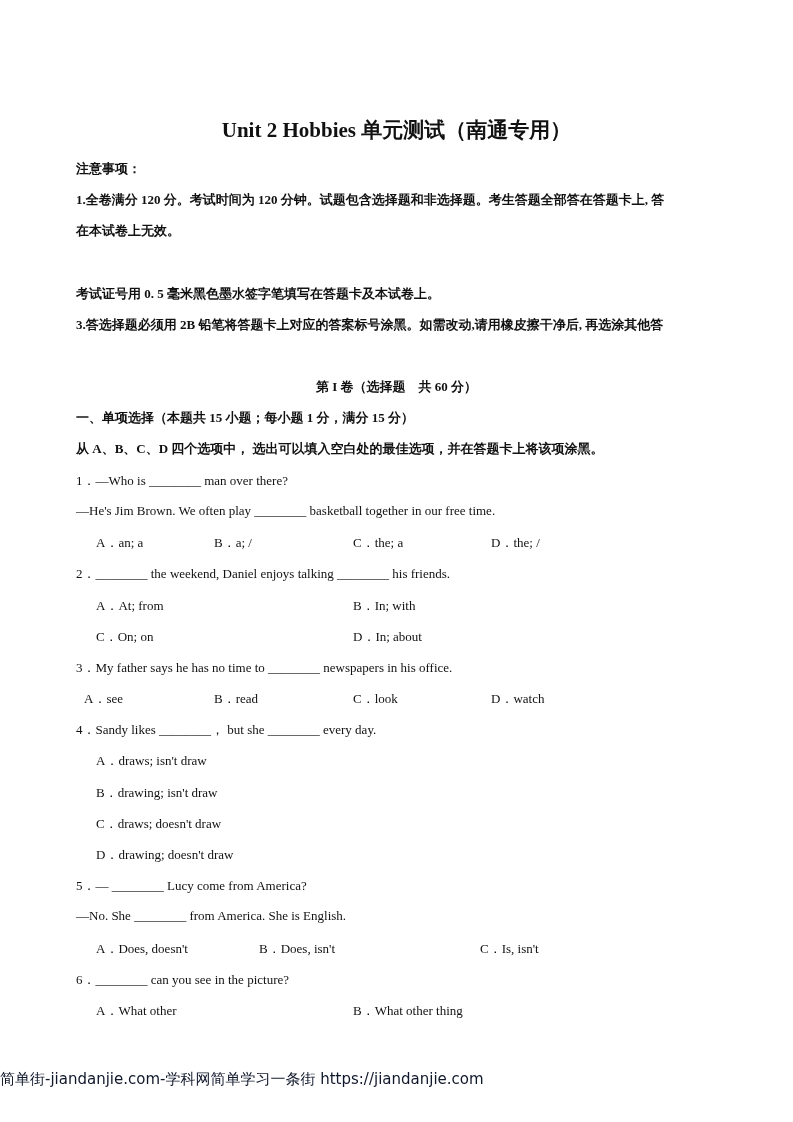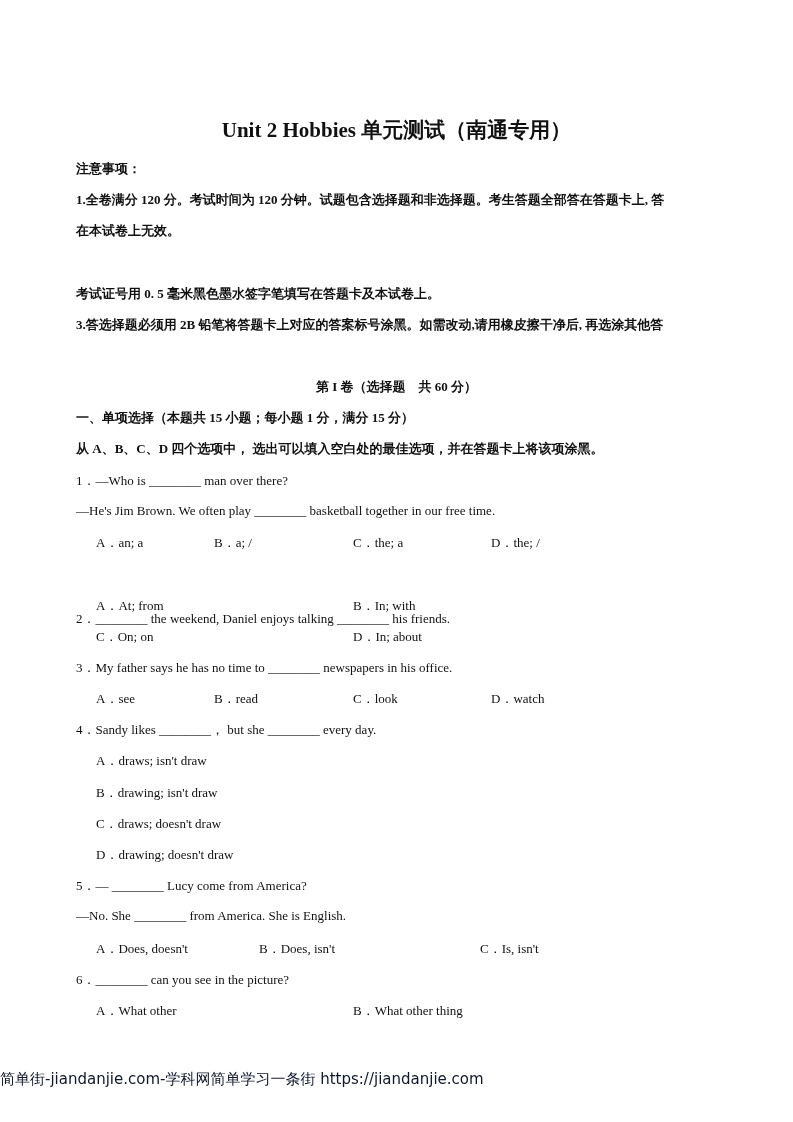--- a/index.html
+++ b/index.html
@@ -41,28 +41,28 @@
   <div class="line bold" style="top:409px;">一、单项选择（本题共 15 小题；每小题 1 分，满分 15 分）</div>
   <div class="line bold" style="top:440px;">从 A、B、C、D 四个选项中， 选出可以填入空白处的最佳选项，并在答题卡上将该项涂黑。</div>
 
   <div class="line" style="top:472px;">1．—Who is ________ man over there?</div>
   <div class="line" style="top:503px;">—He's Jim Brown. We often play ________ basketball together in our free time.</div>
   <div class="opt" style="top:534px; left:96px;">A．an; a</div>
   <div class="opt" style="top:534px; left:214px;">B．a; /</div>
   <div class="opt" style="top:534px; left:353px;">C．the; a</div>
   <div class="opt" style="top:534px; left:491px;">D．the; /</div>
 
-  <div class="line" style="top:565px;margin-top:45px;">2．________ the weekend, Daniel enjoys talking ________ his friends.</div>
+  <div class="line" style="top:565px;">2．________ the weekend, Daniel enjoys talking ________ his friends.</div>
   <div class="opt" style="top:597px; left:96px;">A．At; from</div>
   <div class="opt" style="top:597px; left:353px;">B．In; with</div>
   <div class="opt" style="top:628px; left:96px;">C．On; on</div>
   <div class="opt" style="top:628px; left:353px;">D．In; about</div>
 
   <div class="line" style="top:659px;">3．My father says he has no time to  ________ newspapers in his office.</div>
-  <div class="opt" style="top:690px; left:96px;">A．see</div>
+  <div class="opt" style="top:690px; left:84px;">A．see</div>
   <div class="opt" style="top:690px; left:214px;">B．read</div>
   <div class="opt" style="top:690px; left:353px;">C．look</div>
   <div class="opt" style="top:690px; left:491px;">D．watch</div>
 
   <div class="line" style="top:721px;">4．Sandy likes ________，  but she ________ every day.</div>
   <div class="opt" style="top:752px; left:96px;">A．draws; isn't draw</div>
   <div class="opt" style="top:784px; left:96px;">B．drawing; isn't draw</div>
   <div class="opt" style="top:815px; left:96px;">C．draws; doesn't draw</div>
   <div class="opt" style="top:846px; left:96px;">D．drawing; doesn't draw</div>
 

